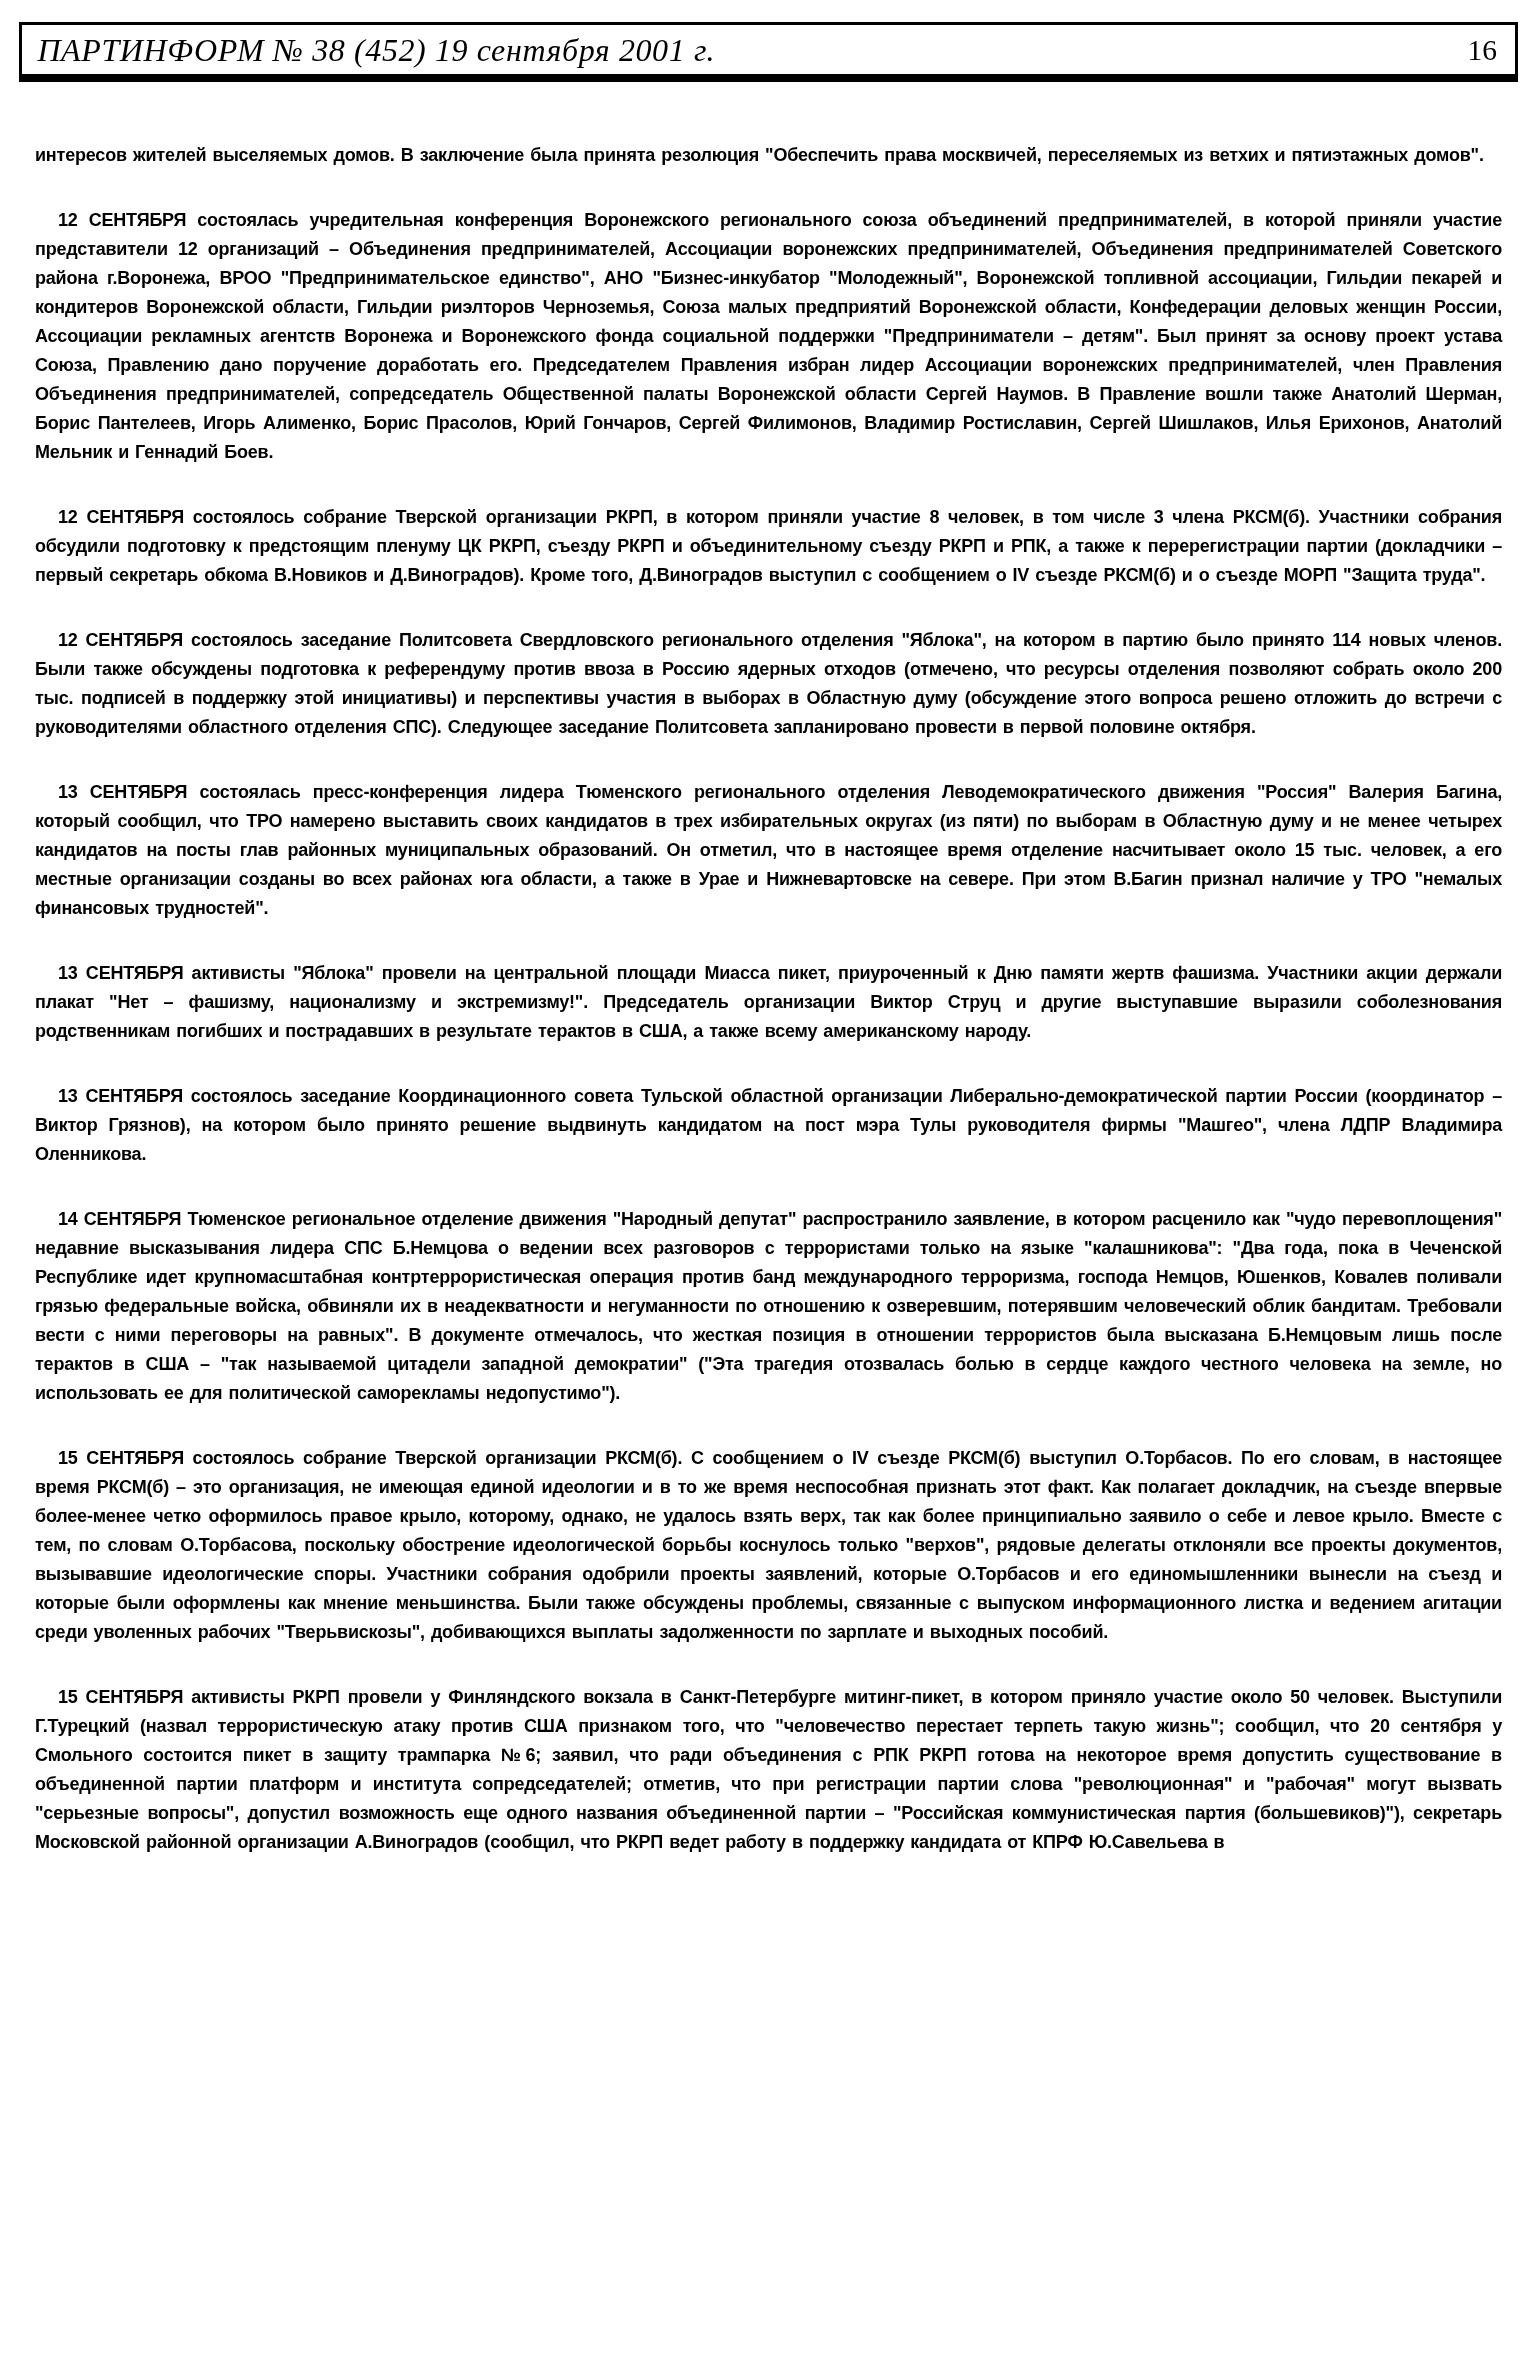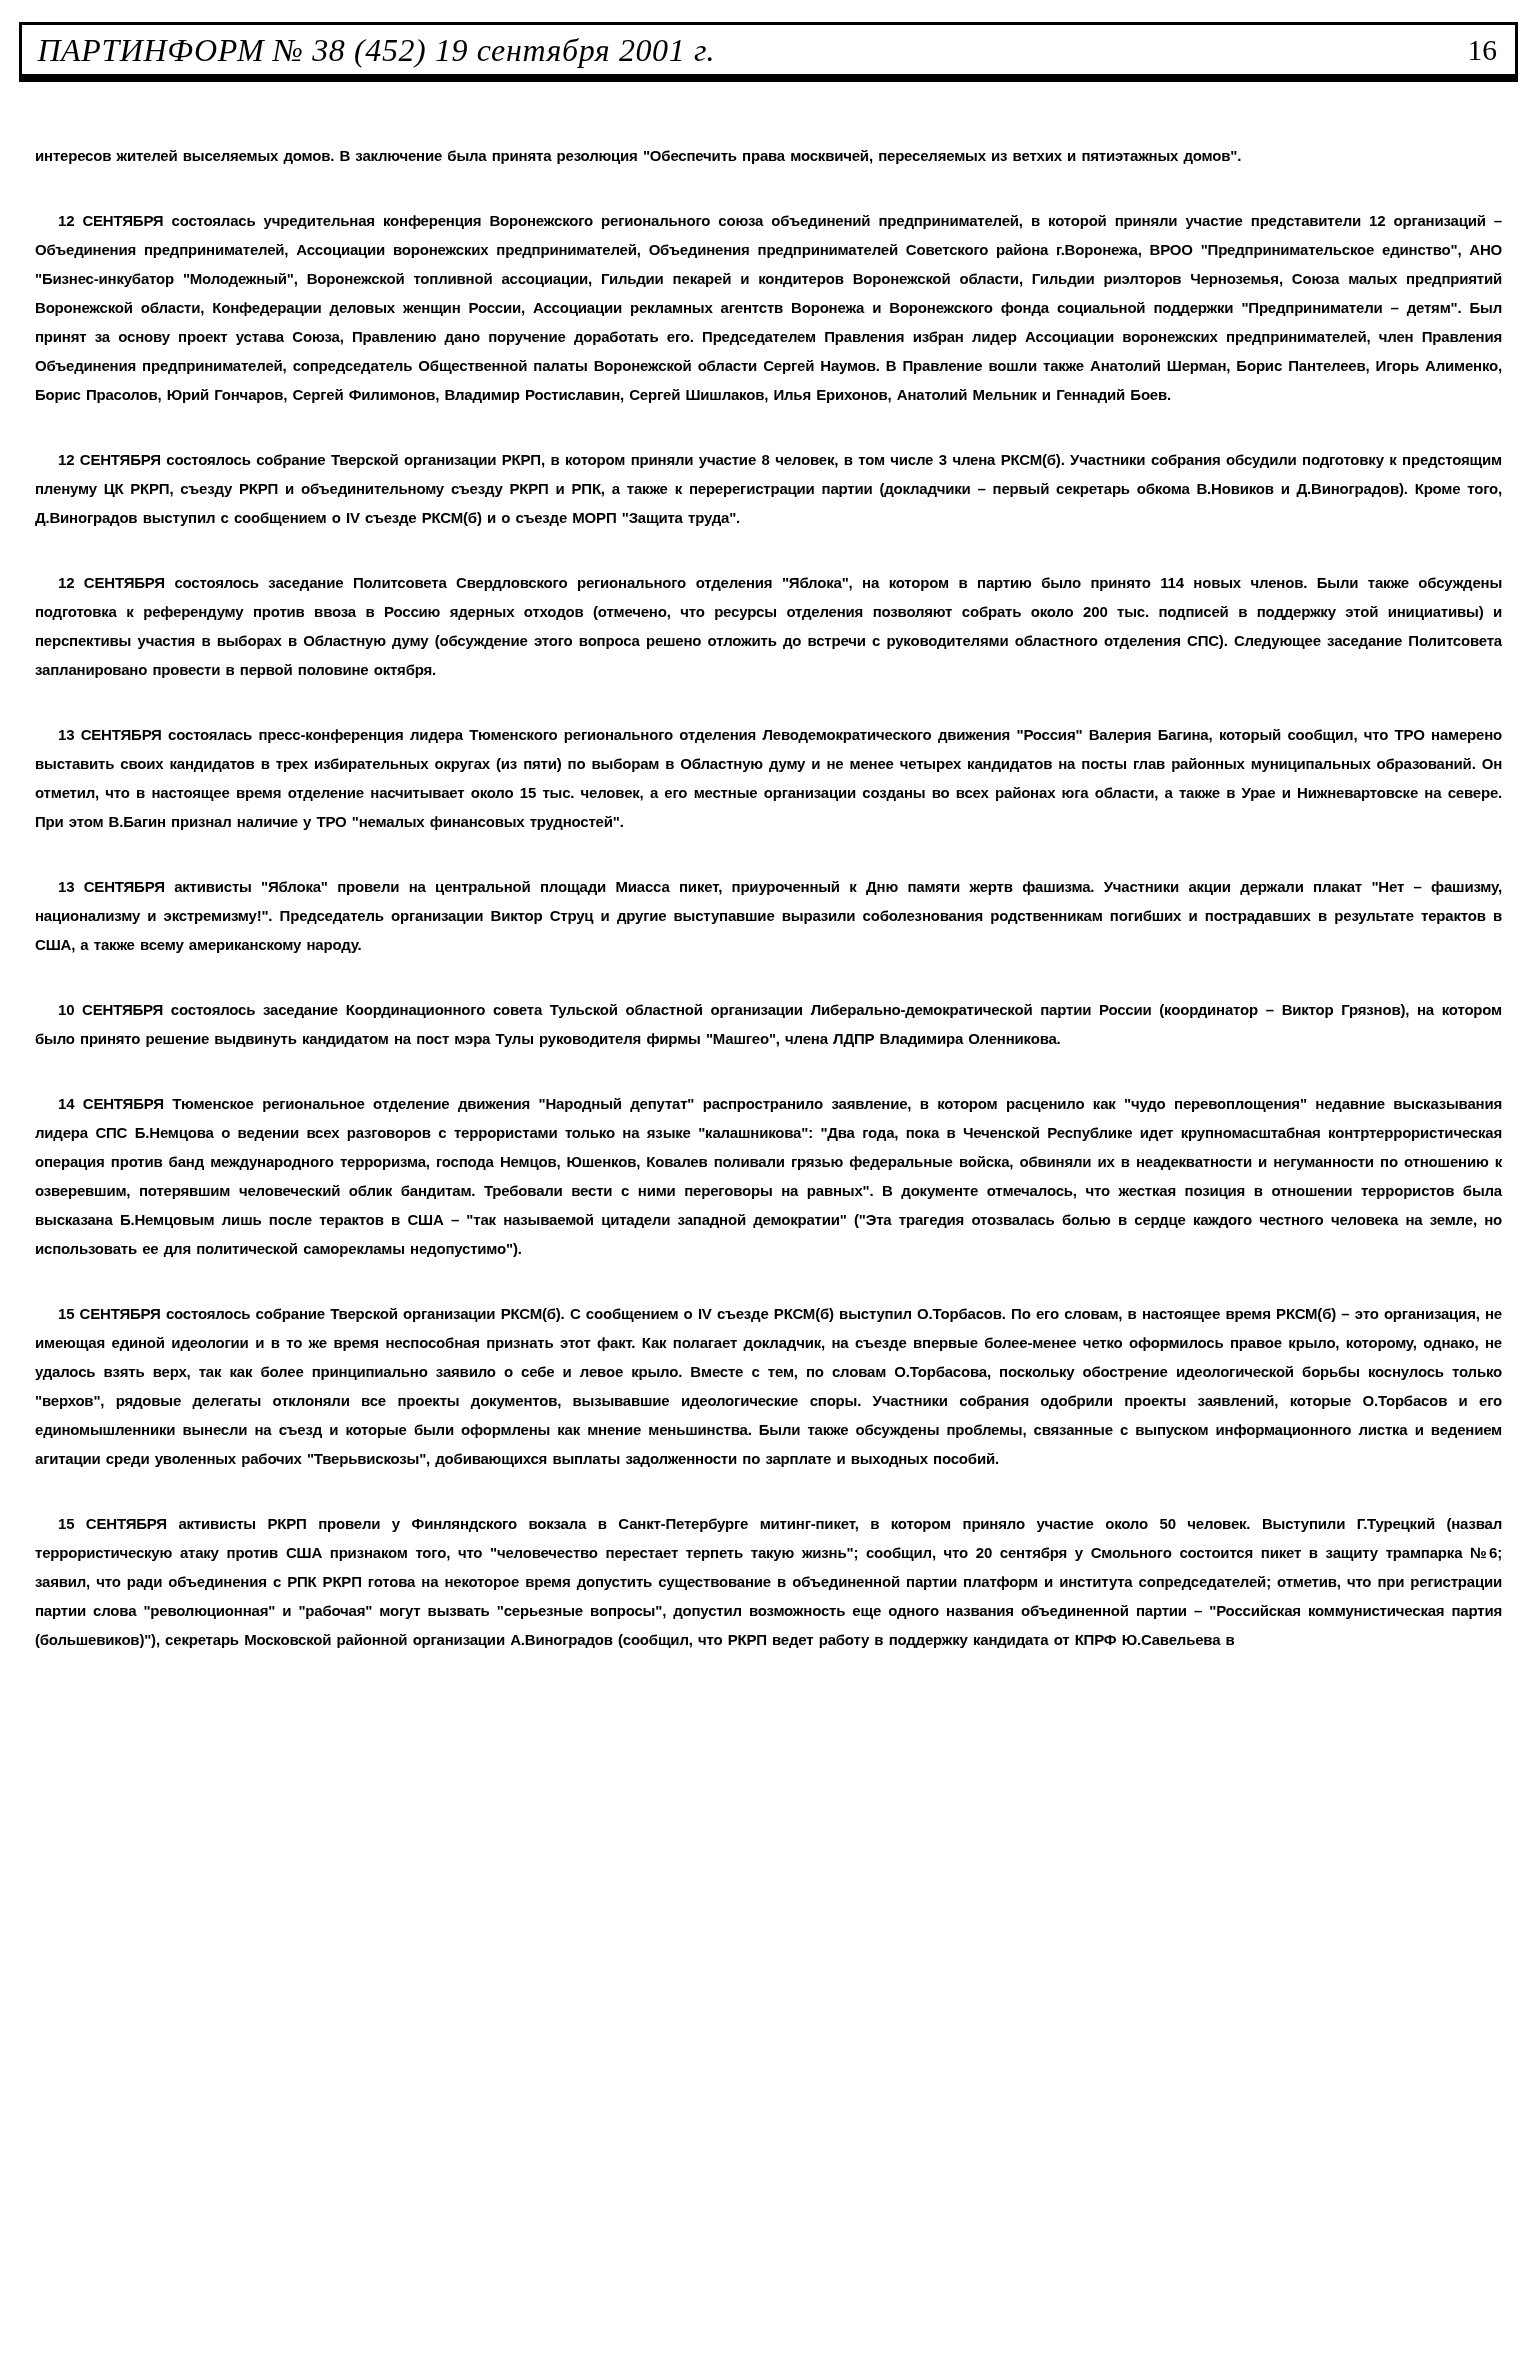--- a/index.html
+++ b/index.html
@@ -31,21 +31,21 @@
     letter-spacing:0.6px;
     white-space:nowrap;
   }
   .page-number {
     font-family:"Liberation Serif", serif;
     font-size:29.5px;
   }
   .content {
     margin:59px 35px 0 35px;
     text-align:justify;
-    font-size:15px;
+    font-size:18px;
     font-weight:bold;
     line-height:29px;
     letter-spacing:-0.2px;
     word-spacing:1.3px;
   }
   .content p {
     margin:0 0 36px 0;
     text-indent:23px;
   }
   .content p.no-indent { text-indent:0; }
@@ -60,20 +60,20 @@
     <span class="page-number">16</span>
   </div>
 
   <div class="content">
     <p class="no-indent">интересов жителей выселяемых домов. В заключение была принята резолюция "Обеспечить права москвичей, переселяемых из ветхих и пятиэтажных домов".</p>
     <p>12 СЕНТЯБРЯ состоялась учредительная конференция Воронежского регионального союза объединений предпринимателей, в которой приняли участие представители 12 организаций – Объединения предпринимателей, Ассоциации воронежских предпринимателей, Объединения предпринимателей Советского района г.Воронежа, ВРОО "Предпринимательское единство", АНО "Бизнес-инкубатор "Молодежный", Воронежской топливной ассоциации, Гильдии пекарей и кондитеров Воронежской области, Гильдии риэлторов Черноземья, Союза малых предприятий Воронежской области, Конфедерации деловых женщин России, Ассоциации рекламных агентств Воронежа и Воронежского фонда социальной поддержки "Предприниматели – детям". Был принят за основу проект устава Союза, Правлению дано поручение доработать его. Председателем Правления избран лидер Ассоциации воронежских предпринимателей, член Правления Объединения предпринимателей, сопредседатель Общественной палаты Воронежской области Сергей Наумов. В Правление вошли также Анатолий Шерман, Борис Пантелеев, Игорь Алименко, Борис Прасолов, Юрий Гончаров, Сергей Филимонов, Владимир Ростиславин, Сергей Шишлаков, Илья Ерихонов, Анатолий Мельник и Геннадий Боев.</p>
     <p>12 СЕНТЯБРЯ состоялось собрание Тверской организации РКРП, в котором приняли участие 8 человек, в том числе 3 члена РКСМ(б). Участники собрания обсудили подготовку к предстоящим пленуму ЦК РКРП, съезду РКРП и объединительному съезду РКРП и РПК, а также к перерегистрации партии (докладчики – первый секретарь обкома В.Новиков и Д.Виноградов). Кроме того, Д.Виноградов выступил с сообщением о IV съезде РКСМ(б) и о съезде МОРП "Защита труда".</p>
     <p>12 СЕНТЯБРЯ состоялось заседание Политсовета Свердловского регионального отделения "Яблока", на котором в партию было принято 114 новых членов. Были также обсуждены подготовка к референдуму против ввоза в Россию ядерных отходов (отмечено, что ресурсы отделения позволяют собрать около 200 тыс. подписей в поддержку этой инициативы) и перспективы участия в выборах в Областную думу (обсуждение этого вопроса решено отложить до встречи с руководителями областного отделения СПС). Следующее заседание Политсовета запланировано провести в первой половине октября.</p>
     <p>13 СЕНТЯБРЯ состоялась пресс-конференция лидера Тюменского регионального отделения Леводемократического движения "Россия" Валерия Багина, который сообщил, что ТРО намерено выставить своих кандидатов в трех избирательных округах (из пяти) по выборам в Областную думу и не менее четырех кандидатов на посты глав районных муниципальных образований. Он отметил, что в настоящее время отделение насчитывает около 15 тыс. человек, а его местные организации созданы во всех районах юга области, а также в Урае и Нижневартовске на севере. При этом В.Багин признал наличие у ТРО "немалых финансовых трудностей".</p>
     <p>13 СЕНТЯБРЯ активисты "Яблока" провели на центральной площади Миасса пикет, приуроченный к Дню памяти жертв фашизма. Участники акции держали плакат "Нет – фашизму, национализму и экстремизму!". Председатель организации Виктор Струц и другие выступавшие выразили соболезнования родственникам погибших и пострадавших в результате терактов в США, а также всему американскому народу.</p>
-    <p>10 СЕНТЯБРЯ состоялось заседание Координационного совета Тульской областной организации Либерально-демократической партии России (координатор – Виктор Грязнов), на котором было принято решение выдвинуть кандидатом на пост мэра Тулы руководителя фирмы "Машгео", члена ЛДПР Владимира Оленникова.</p>
+    <p>13 СЕНТЯБРЯ состоялось заседание Координационного совета Тульской областной организации Либерально-демократической партии России (координатор – Виктор Грязнов), на котором было принято решение выдвинуть кандидатом на пост мэра Тулы руководителя фирмы "Машгео", члена ЛДПР Владимира Оленникова.</p>
     <p>14 СЕНТЯБРЯ Тюменское региональное отделение движения "Народный депутат" распространило заявление, в котором расценило как "чудо перевоплощения" недавние высказывания лидера СПС Б.Немцова о ведении всех разговоров с террористами только на языке "калашникова": "Два года, пока в Чеченской Республике идет крупномасштабная контртеррористическая операция против банд международного терроризма, господа Немцов, Юшенков, Ковалев поливали грязью федеральные войска, обвиняли их в неадекватности и негуманности по отношению к озверевшим, потерявшим человеческий облик бандитам. Требовали вести с ними переговоры на равных". В документе отмечалось, что жесткая позиция в отношении террористов была высказана Б.Немцовым лишь после терактов в США – "так называемой цитадели западной демократии" ("Эта трагедия отозвалась болью в сердце каждого честного человека на земле, но использовать ее для политической саморекламы недопустимо").</p>
     <p>15 СЕНТЯБРЯ состоялось собрание Тверской организации РКСМ(б). С сообщением о IV съезде РКСМ(б) выступил О.Торбасов. По его словам, в настоящее время РКСМ(б) – это организация, не имеющая единой идеологии и в то же время неспособная признать этот факт. Как полагает докладчик, на съезде впервые более-менее четко оформилось правое крыло, которому, однако, не удалось взять верх, так как более принципиально заявило о себе и левое крыло. Вместе с тем, по словам О.Торбасова, поскольку обострение идеологической борьбы коснулось только "верхов", рядовые делегаты отклоняли все проекты документов, вызывавшие идеологические споры. Участники собрания одобрили проекты заявлений, которые О.Торбасов и его единомышленники вынесли на съезд и которые были оформлены как мнение меньшинства. Были также обсуждены проблемы, связанные с выпуском информационного листка и ведением агитации среди уволенных рабочих "Тверьвискозы", добивающихся выплаты задолженности по зарплате и выходных пособий.</p>
     <p>15 СЕНТЯБРЯ активисты РКРП провели у Финляндского вокзала в Санкт-Петербурге митинг-пикет, в котором приняло участие около 50 человек. Выступили Г.Турецкий (назвал террористическую атаку против США признаком того, что "человечество перестает терпеть такую жизнь"; сообщил, что 20 сентября у Смольного состоится пикет в защиту трампарка №6; заявил, что ради объединения с РПК РКРП готова на некоторое время допустить существование в объединенной партии платформ и института сопредседателей; отметив, что при регистрации партии слова "революционная" и "рабочая" могут вызвать "серьезные вопросы", допустил возможность еще одного названия объединенной партии – "Российская коммунистическая партия (большевиков)"), секретарь Московской районной организации А.Виноградов (сообщил, что РКРП ведет работу в поддержку кандидата от КПРФ Ю.Савельева в</p>
   </div>
 
 </div>
 
 
 </body></html>

